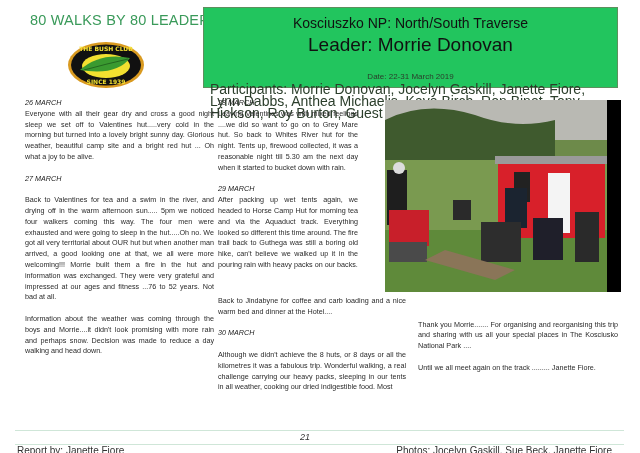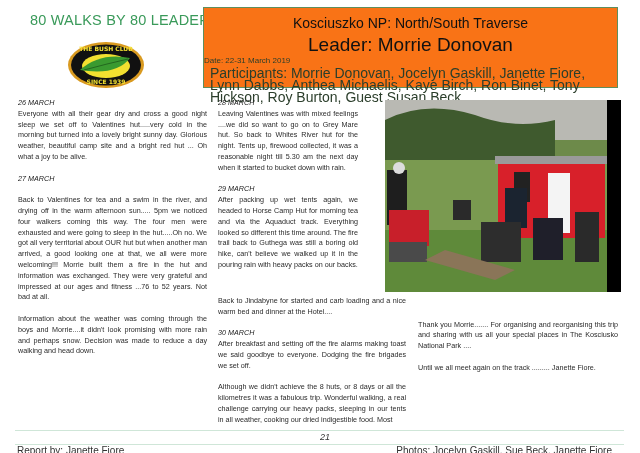--- a/index.html
+++ b/index.html
@@ -7,39 +7,39 @@
     width: 640px; height: 453px; overflow: hidden; background: #ffffff;
     position: relative; font-family: "Liberation Sans", sans-serif; color: #222;
   }
   .series-title {
     position: absolute; left: 30px; top: 12px; width: 160px;
     color: #3a9a5a; font-size: 14.5px; letter-spacing: 0.2px; white-space: nowrap;
   }
   .logo { position: absolute; left: 66px; top: 40px; width: 80px; height: 50px; }
   .header-box {
     position: absolute; left: 203px; top: 7px; width: 415px; height: 81px;
-    background: #f97316; border: 1px solid #5e8f5e; box-sizing: border-box;
+    background: #22c55e; border: 1px solid #5e8f5e; box-sizing: border-box;
   }
   .hb-title { text-align: center; font-size: 14px; color: #111; margin-top: 7px; line-height: 17px; }
   .hb-leader { text-align: center; font-size: 19px; color: #111; margin-top: 4px; line-height: 17px; }
-  .hb-date { text-align: left; font-size: 8px; color: #2b3e2b; margin-top: 3px; }
+  .hb-date { text-align: center; font-size: 8px; color: #2b3e2b; margin-top: 19px; }
   .hb-part { font-size: 14px; color: #2b3e2b; padding: 2px 6px 0 6px; line-height: 12px; }
 
   .col { position: absolute; font-size: 7.2px; line-height: 10.8px; color: #2a2a2a; text-align: justify; }
   .col p { margin: 0; }
   .day { font-style: italic; color: #222; }
   .gap { height: 10.8px; }
 
   .photo {
     position: absolute; left: 385px; top: 100px; width: 236px; height: 192px;
     background: #000; box-sizing: border-box; border-right: 14px solid #000;
   }
   .footer-line { position: absolute; left: 15px; width: 609px; height: 1px; background: #cfe6d8; }
   .footer-text { position: absolute; top: 445px; font-size: 10px; color: #333; }
-  .page-num { position: absolute; top: 432px; left: 300px; width: 30px; text-align: right; font-size: 9px; color: #333; font-style: italic; }
+  .page-num { position: absolute; top: 432px; left: 300px; width: 30px; text-align: left; font-size: 9px; color: #333; font-style: italic; }
 </style>
 </head>
 <body>
 
 <div class="series-title">80 WALKS BY 80 LEADERS</div>
 
 <div class="logo">
   <svg width="80" height="50" viewBox="0 0 80 50">
     <ellipse cx="40" cy="25" rx="38" ry="23" fill="#d99a20"></ellipse>
     <ellipse cx="40" cy="25" rx="35" ry="20.5" fill="#111"></ellipse>
@@ -51,44 +51,43 @@
   </svg>
 </div>
 
 <div class="header-box">
   <div class="hb-title">Kosciuszko NP: North/South Traverse</div>
   <div class="hb-leader">Leader:  Morrie Donovan</div>
   <div class="hb-date">Date: 22-31 March 2019</div>
   <div class="hb-part">Participants:  Morrie Donovan, Jocelyn Gaskill, Janette Fiore, Lynn Dabbs, Anthea Michaelis, Kaye Birch, Ron Binet, Tony Hickson, Roy Burton, Guest Susan Beck</div>
 </div>
 
-<div class="col" style="left:18px; top:98px; width:189px;">
+<div class="col" style="left:25px; top:98px; width:189px;">
   <p class="day">26 MARCH</p>
   <p>Everyone with all their gear dry and cross a good night sleep we set off to Valentines hut.....very cold in the morning but turned into a lovely bright sunny day. Glorious weather, beautiful camp site and a bright red hut ... Oh what a joy to be alive.</p>
   <div class="gap"></div>
   <p class="day">27 MARCH</p>
   <div class="gap"></div>
   <p>Back to Valentines for tea and a swim in the river, and drying off in the warm afternoon sun..... 5pm we noticed four walkers coming this way. The four men were exhausted and were going to sleep in the hut.....Oh no. We got all very territorial about OUR hut but when another man arrived, a good looking one at that, we all were more welcoming!!!  Morrie built them a fire in the hut and information was exchanged. They were very grateful and impressed at our ages and fitness ...76 to 52 years. Not bad at all.</p>
   <div class="gap"></div>
   <p>Information about the weather was coming through the boys and Morrie....it didn't look promising with more rain and perhaps snow. Decision was made to reduce a day walking and head down.</p>
 </div>
 
 <div class="col" style="left:218px; top:98px; width:140px;">
   <p class="day">28 MARCH</p>
   <p>Leaving Valentines was with mixed feelings ....we did so want to go on to Grey Mare hut. So back to Whites River hut for the night. Tents up, firewood collected, it was a reasonable night till 5.30 am the next day when it started to bucket down with rain.</p>
   <div class="gap"></div>
   <p class="day">29 MARCH</p>
   <p>After packing up wet tents again, we headed to Horse Camp Hut for morning tea and via the Aquaduct track. Everything looked so different this time around. The fire trail back to Guthega was still a boring old hike, can't believe we walked up it in the pouring rain with heavy packs on our backs.</p>
 </div>
 
 <div class="col" style="left:218px; top:296px; width:188px;">
-  <p>Back to Jindabyne for started and carb loading and a nice warm bed and dinner at the Hotel....</p>
+  <p>Back to Jindabyne for coffee and carb loading and a nice warm bed and dinner at the Hotel....</p>
   <div class="gap"></div>
   <p class="day">30 MARCH</p>
-  <p>After breakfast and setting off the fire alarms making toast we said goodbye to everyone. Dodging the fire brigades we set off.</p>
   <div class="gap"></div>
   <p>Although we didn't achieve the 8 huts, or 8 days or all the kilometres it was a fabulous trip. Wonderful walking, a real challenge carrying our heavy packs, sleeping in our tents in all weather, cooking our dried indigestible food. Most</p>
 </div>
 
 <div class="photo">
   <svg width="222" height="192" viewBox="0 0 222 192">
     <rect x="0" y="0" width="222" height="192" fill="#6d8a4a"></rect>
     <rect x="0" y="0" width="222" height="40" fill="#b9b9b3"></rect>
     <path d="M0 20 Q 40 0 90 15 Q 130 30 170 20 L170 60 L0 70 Z" fill="#3f5a2e"></path>
     <rect x="0" y="60" width="222" height="132" fill="#7a9a50"></rect>

